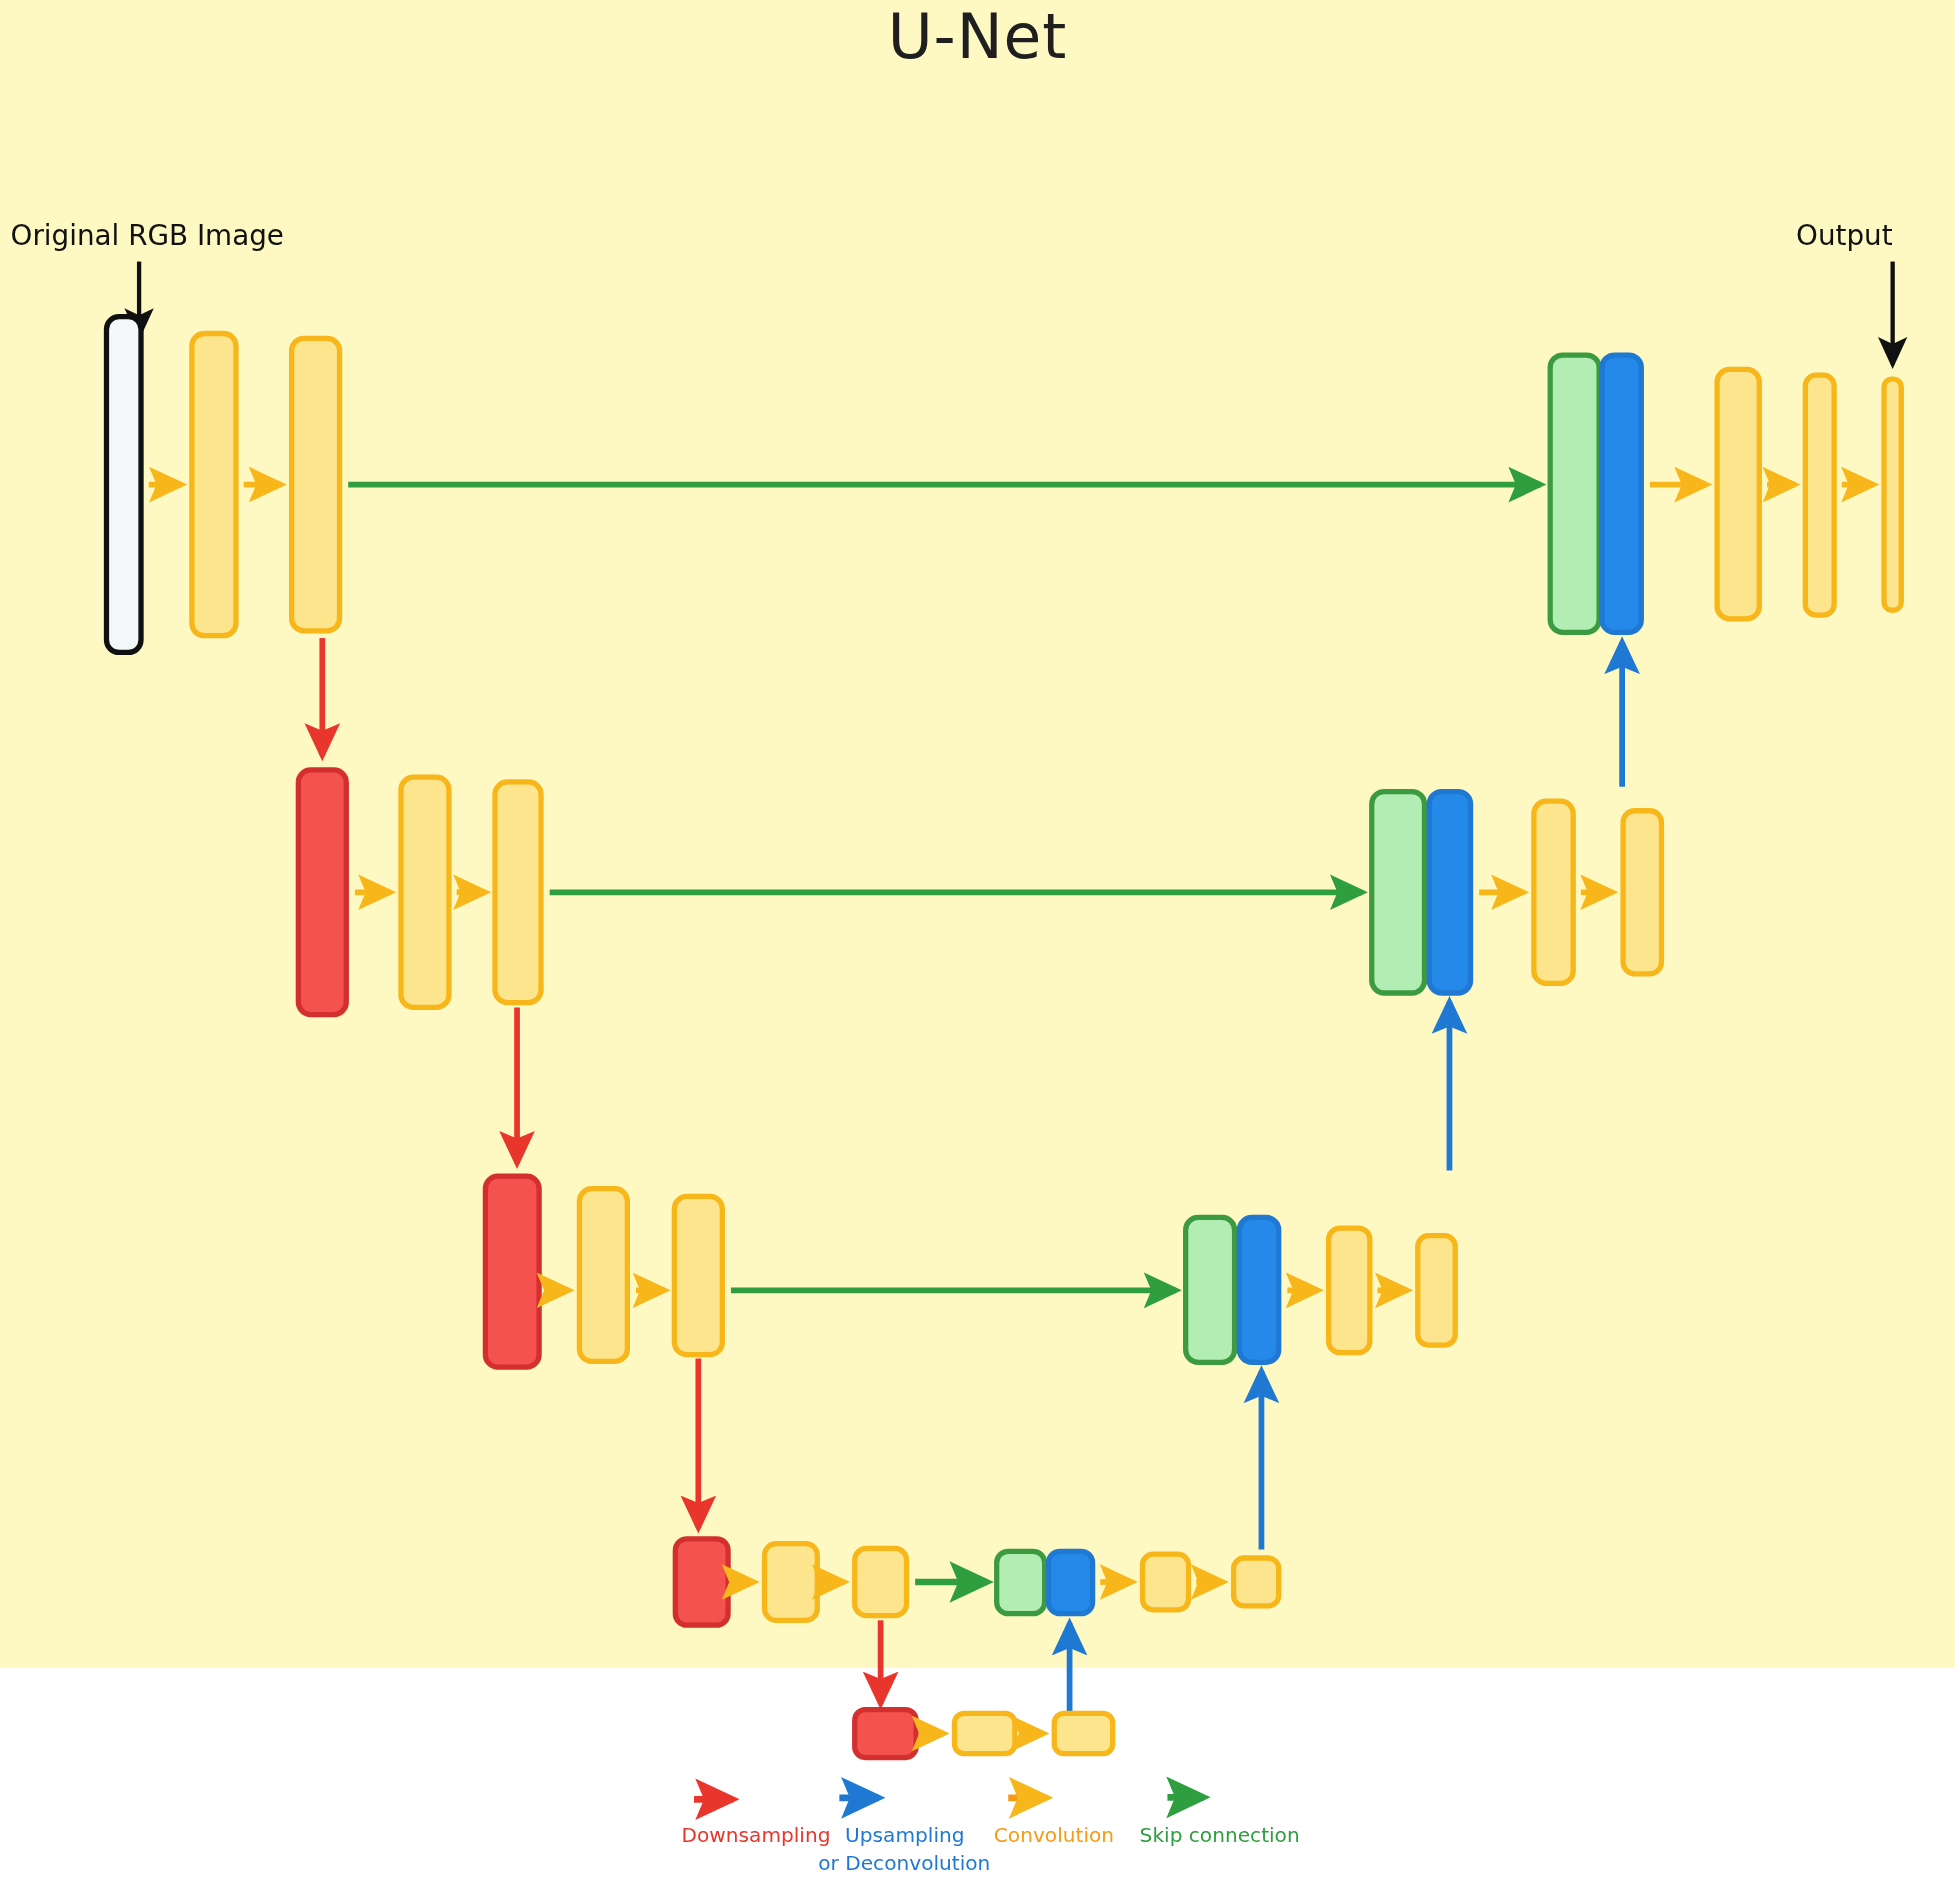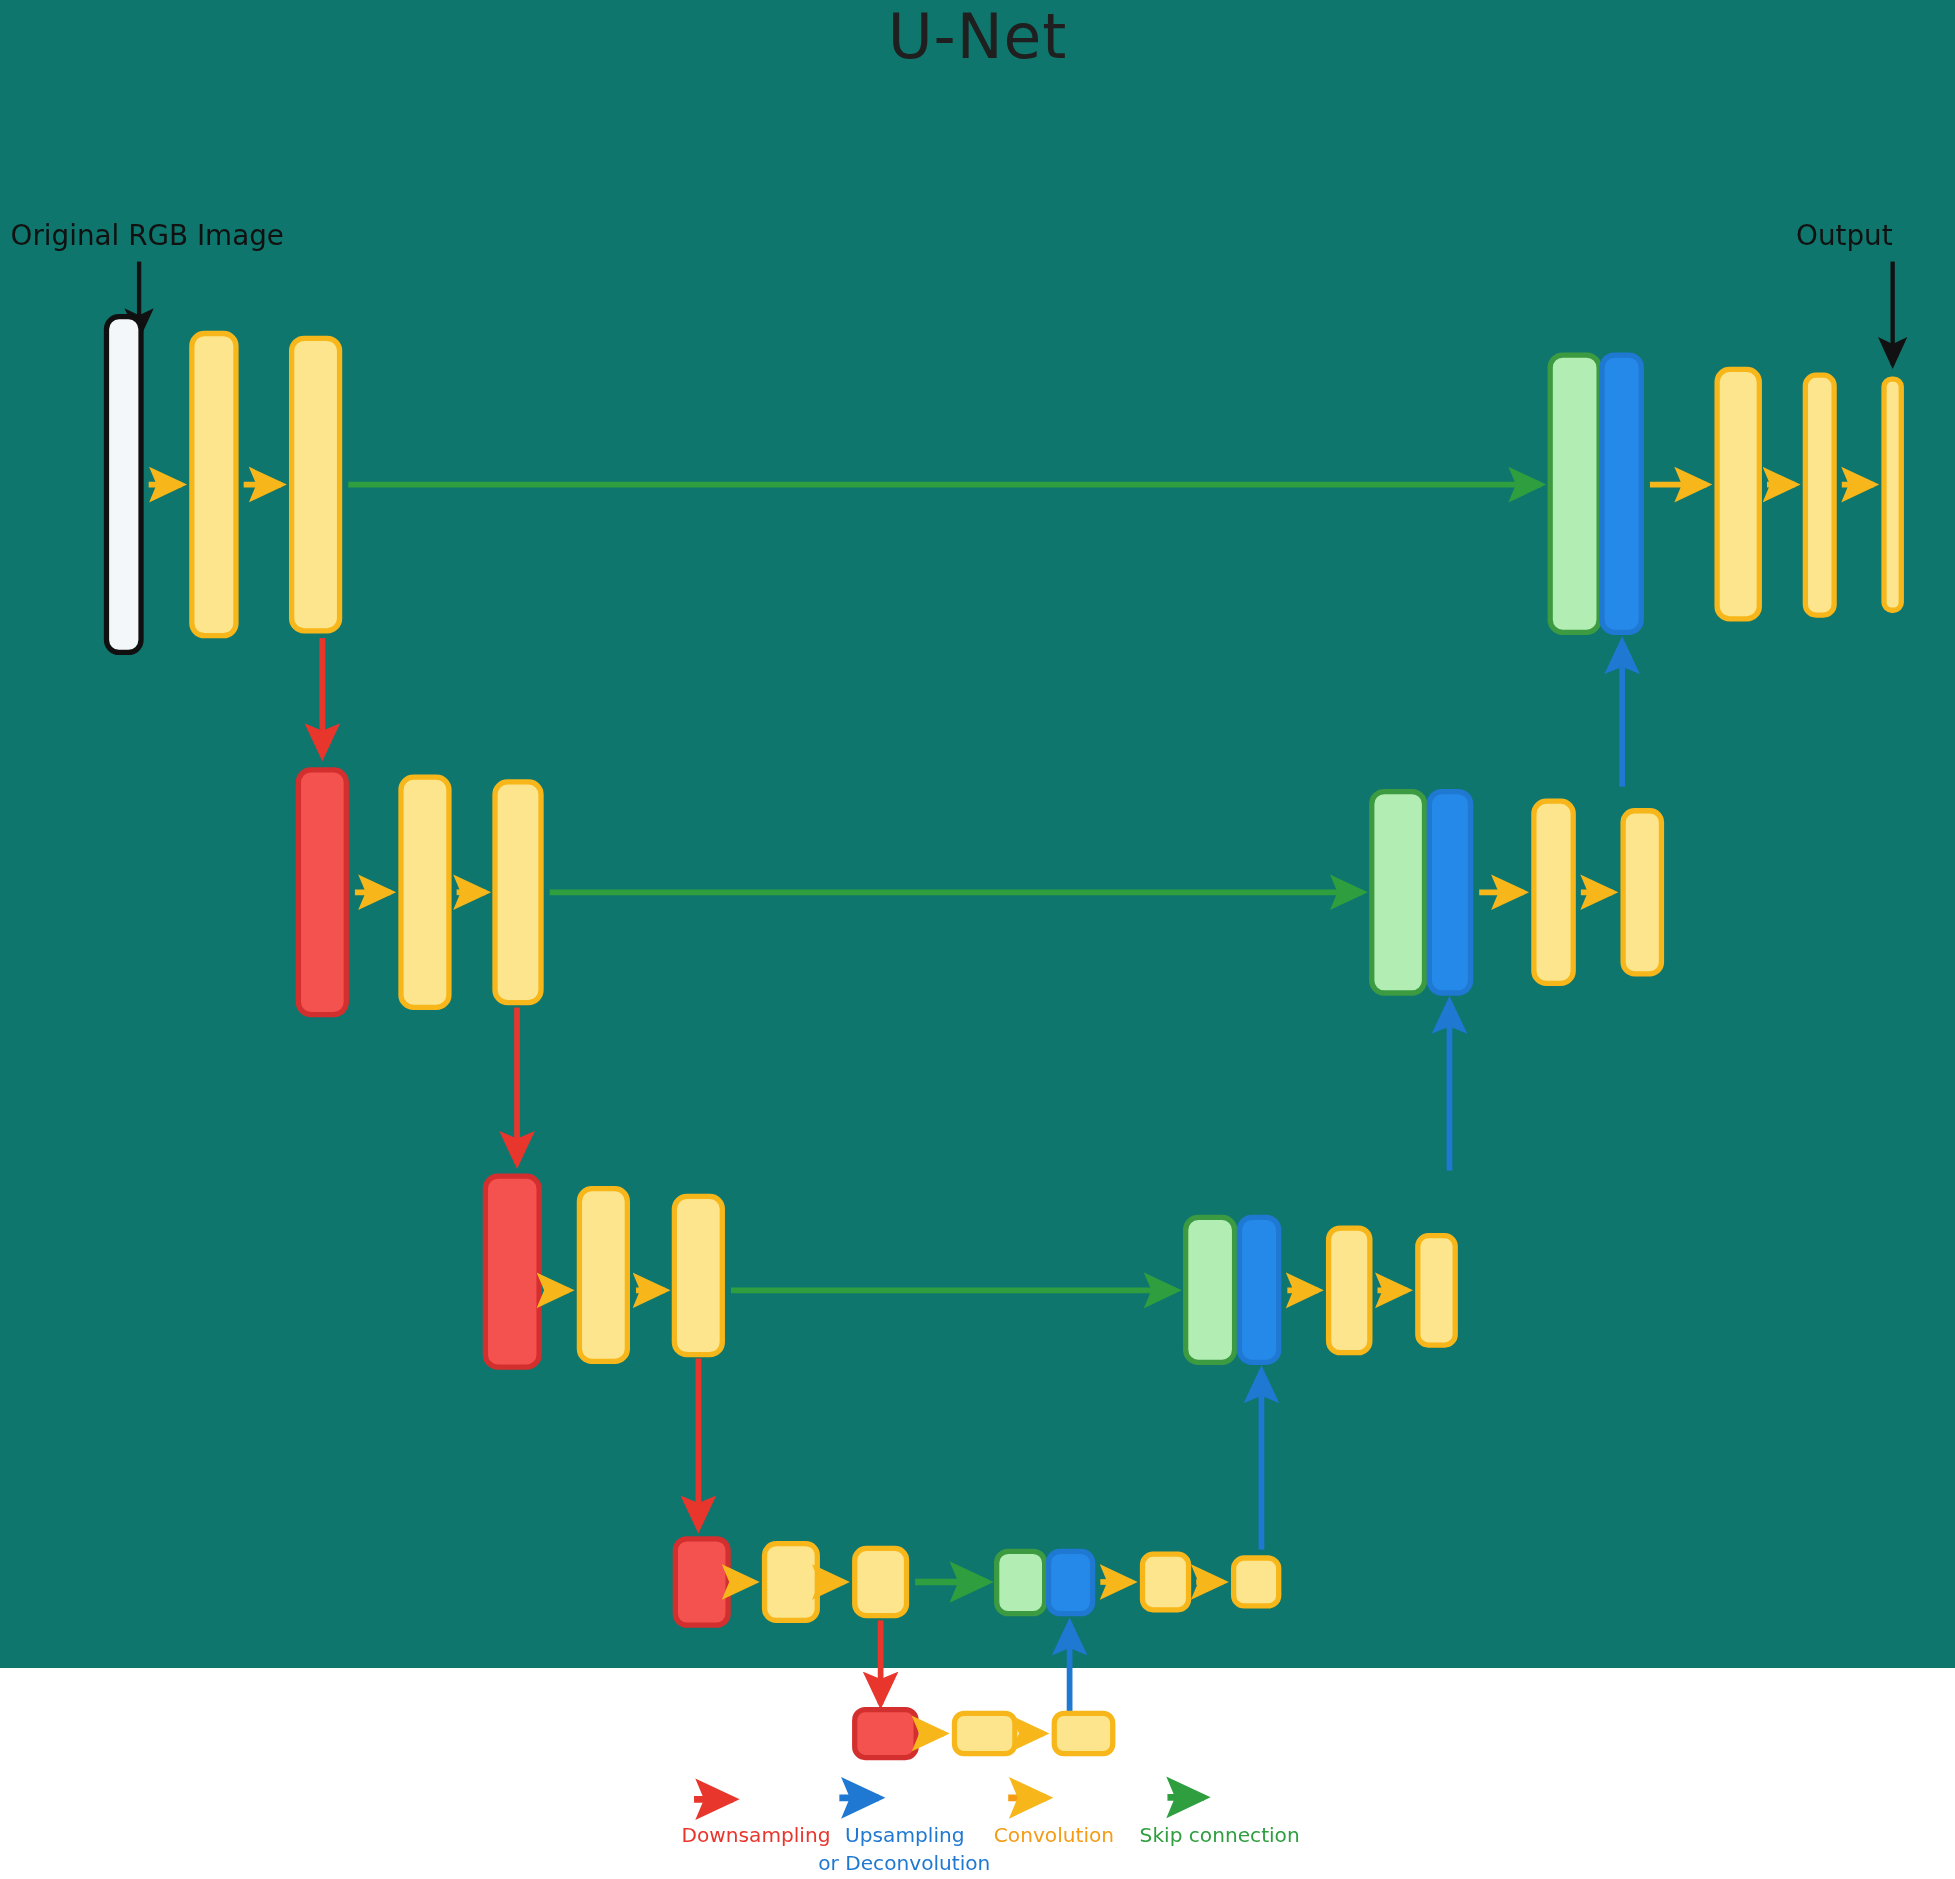--- a/index.html
+++ b/index.html
@@ -11,21 +11,21 @@
   body {
     width: 1955px;
     height: 1880px;
     font-family: "DejaVu Sans", sans-serif;
     overflow: hidden;
   }
   #stage {
     position: relative;
     width: 1955px;
     height: 1668px;
-    background: #0f766e;
+    background: #fef9c3;
   }
   svg#diagram {
     position: absolute;
     left: 0;
     top: 0;
     width: 1955px;
     height: 1880px;
     display: block;
   }
   .hand {

